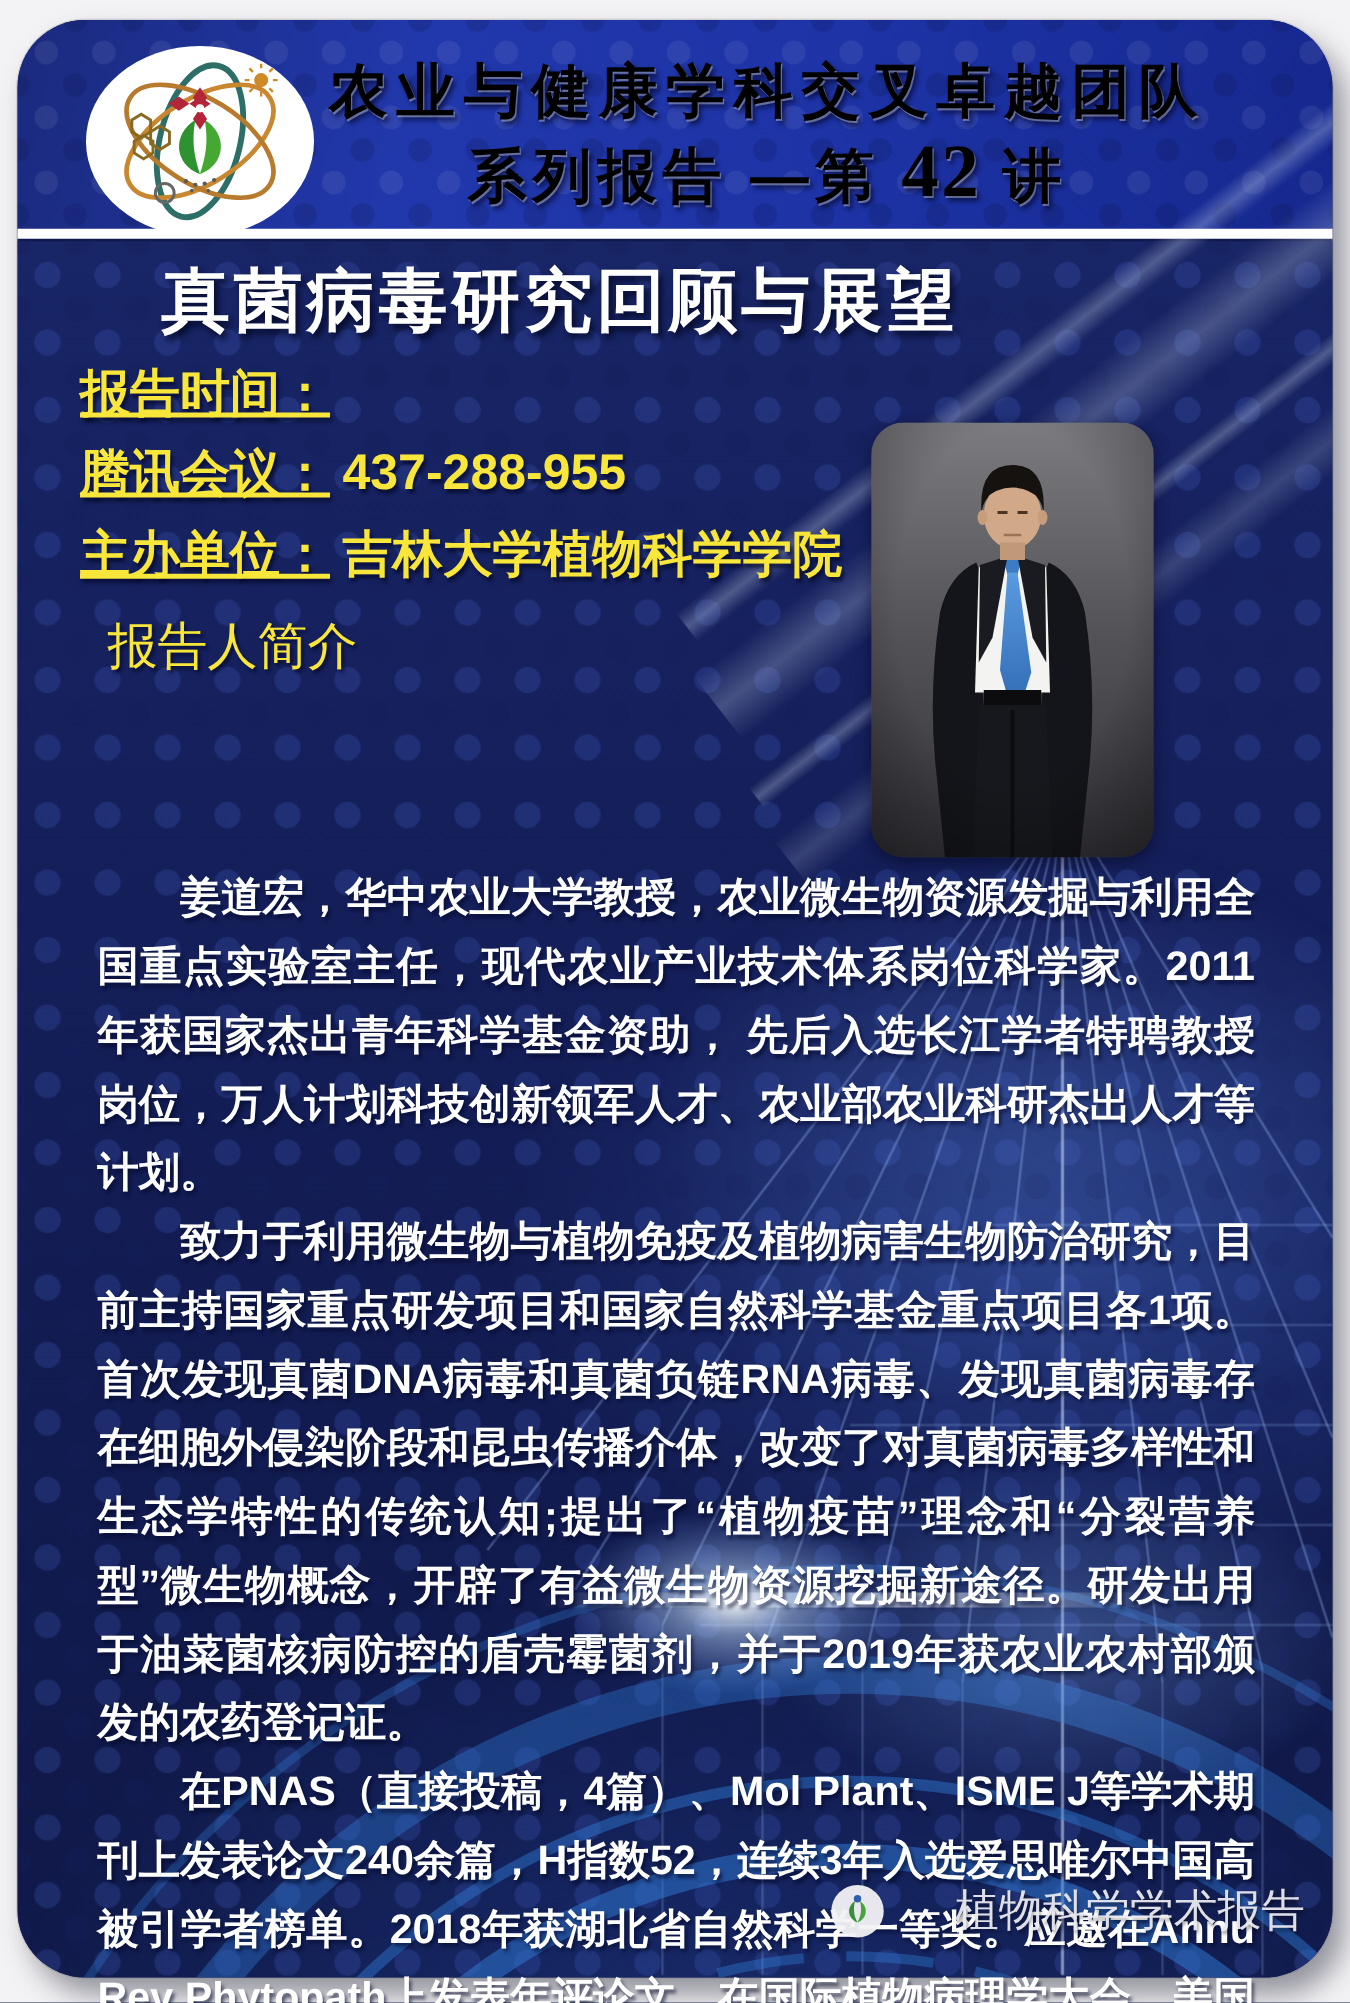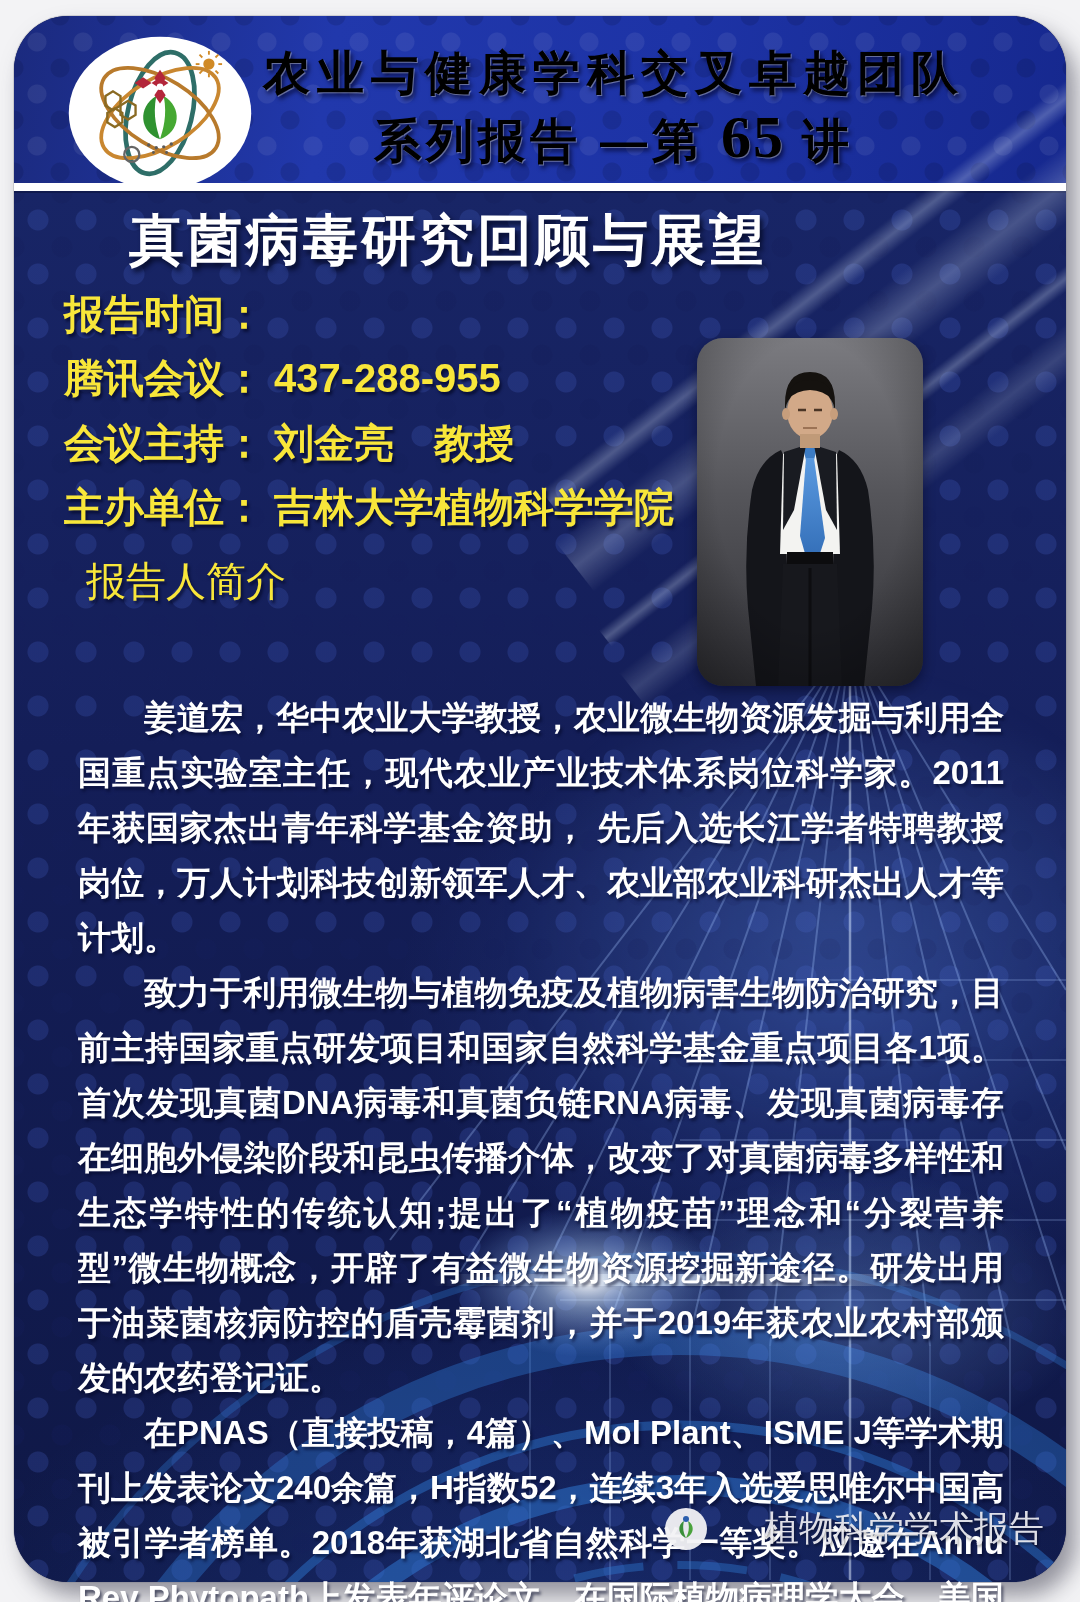--- a/index.html
+++ b/index.html
@@ -64,21 +64,21 @@
     text-shadow:3px 4px 5px rgba(3,8,35,.85);
     z-index:11;white-space:nowrap;
   }
 
   .info-list{position:absolute;left:64px;top:282px;z-index:11;}
   .info-row{
     height:64.5px;display:flex;align-items:center;white-space:nowrap;
     color:#f8e63a;font-weight:900;font-size:40px;
     text-shadow:2px 3px 3px rgba(4,8,40,.75);
   }
-  .info-label{margin-right:10px;}
+  .info-label{margin-right:10px;text-decoration:underline;}
   .section-heading{
     margin-top:9px;margin-left:22px;height:64px;display:flex;align-items:center;
     color:#f8e63a;font-weight:400;font-size:40px;
     text-shadow:2px 3px 3px rgba(4,8,40,.75);
   }
 
   .speaker-photo{
     position:absolute;left:697px;top:338px;width:226px;height:348px;
     border-radius:26px;overflow:hidden;z-index:12;
     box-shadow:0 4px 12px rgba(0,0,20,.45);
@@ -223,36 +223,32 @@
       <circle cx="104" cy="120" r="1.8"></circle>
         <circle cx="112" cy="117" r="1.8"></circle>
       <circle cx="93" cy="126" r="1.5"></circle>
         <circle cx="107" cy="126" r="1.5"></circle>
     </g>
     <circle cx="70" cy="128" r="8" stroke="#666" stroke-width="2.5" fill="none"></circle>
   </svg>
 
   <div class="header-text">
     <div class="series-line">农业与健康学科交叉卓越团队</div>
-    <div class="series-line second"><span>系列报告 —第</span><span class="series-num"> 65 </span><span>讲</span></div>
+    <div class="series-line second"><span>系列报告 —第</span><span class="series-num"> 42 </span><span>讲</span></div>
   </div>
 
   <div class="lecture-title">真菌病毒研究回顾与展望</div>
 
   <div class="info-list">
     <div class="info-row">
       <span class="info-label">报告时间：</span>
     </div>
     <div class="info-row">
       <span class="info-label">腾讯会议：</span>
       <span class="info-value">437-288-955</span>
-    </div>
-    <div class="info-row">
-      <span class="info-label">会议主持：</span>
-      <span class="info-value">刘金亮　教授</span>
     </div>
     <div class="info-row">
       <span class="info-label">主办单位：</span>
       <span class="info-value">吉林大学植物科学学院</span>
     </div>
     <div class="section-heading">报告人简介</div>
   </div>
 
   <svg class="speaker-photo" viewBox="0 0 226 348" xmlns="http://www.w3.org/2000/svg">
     <defs>

